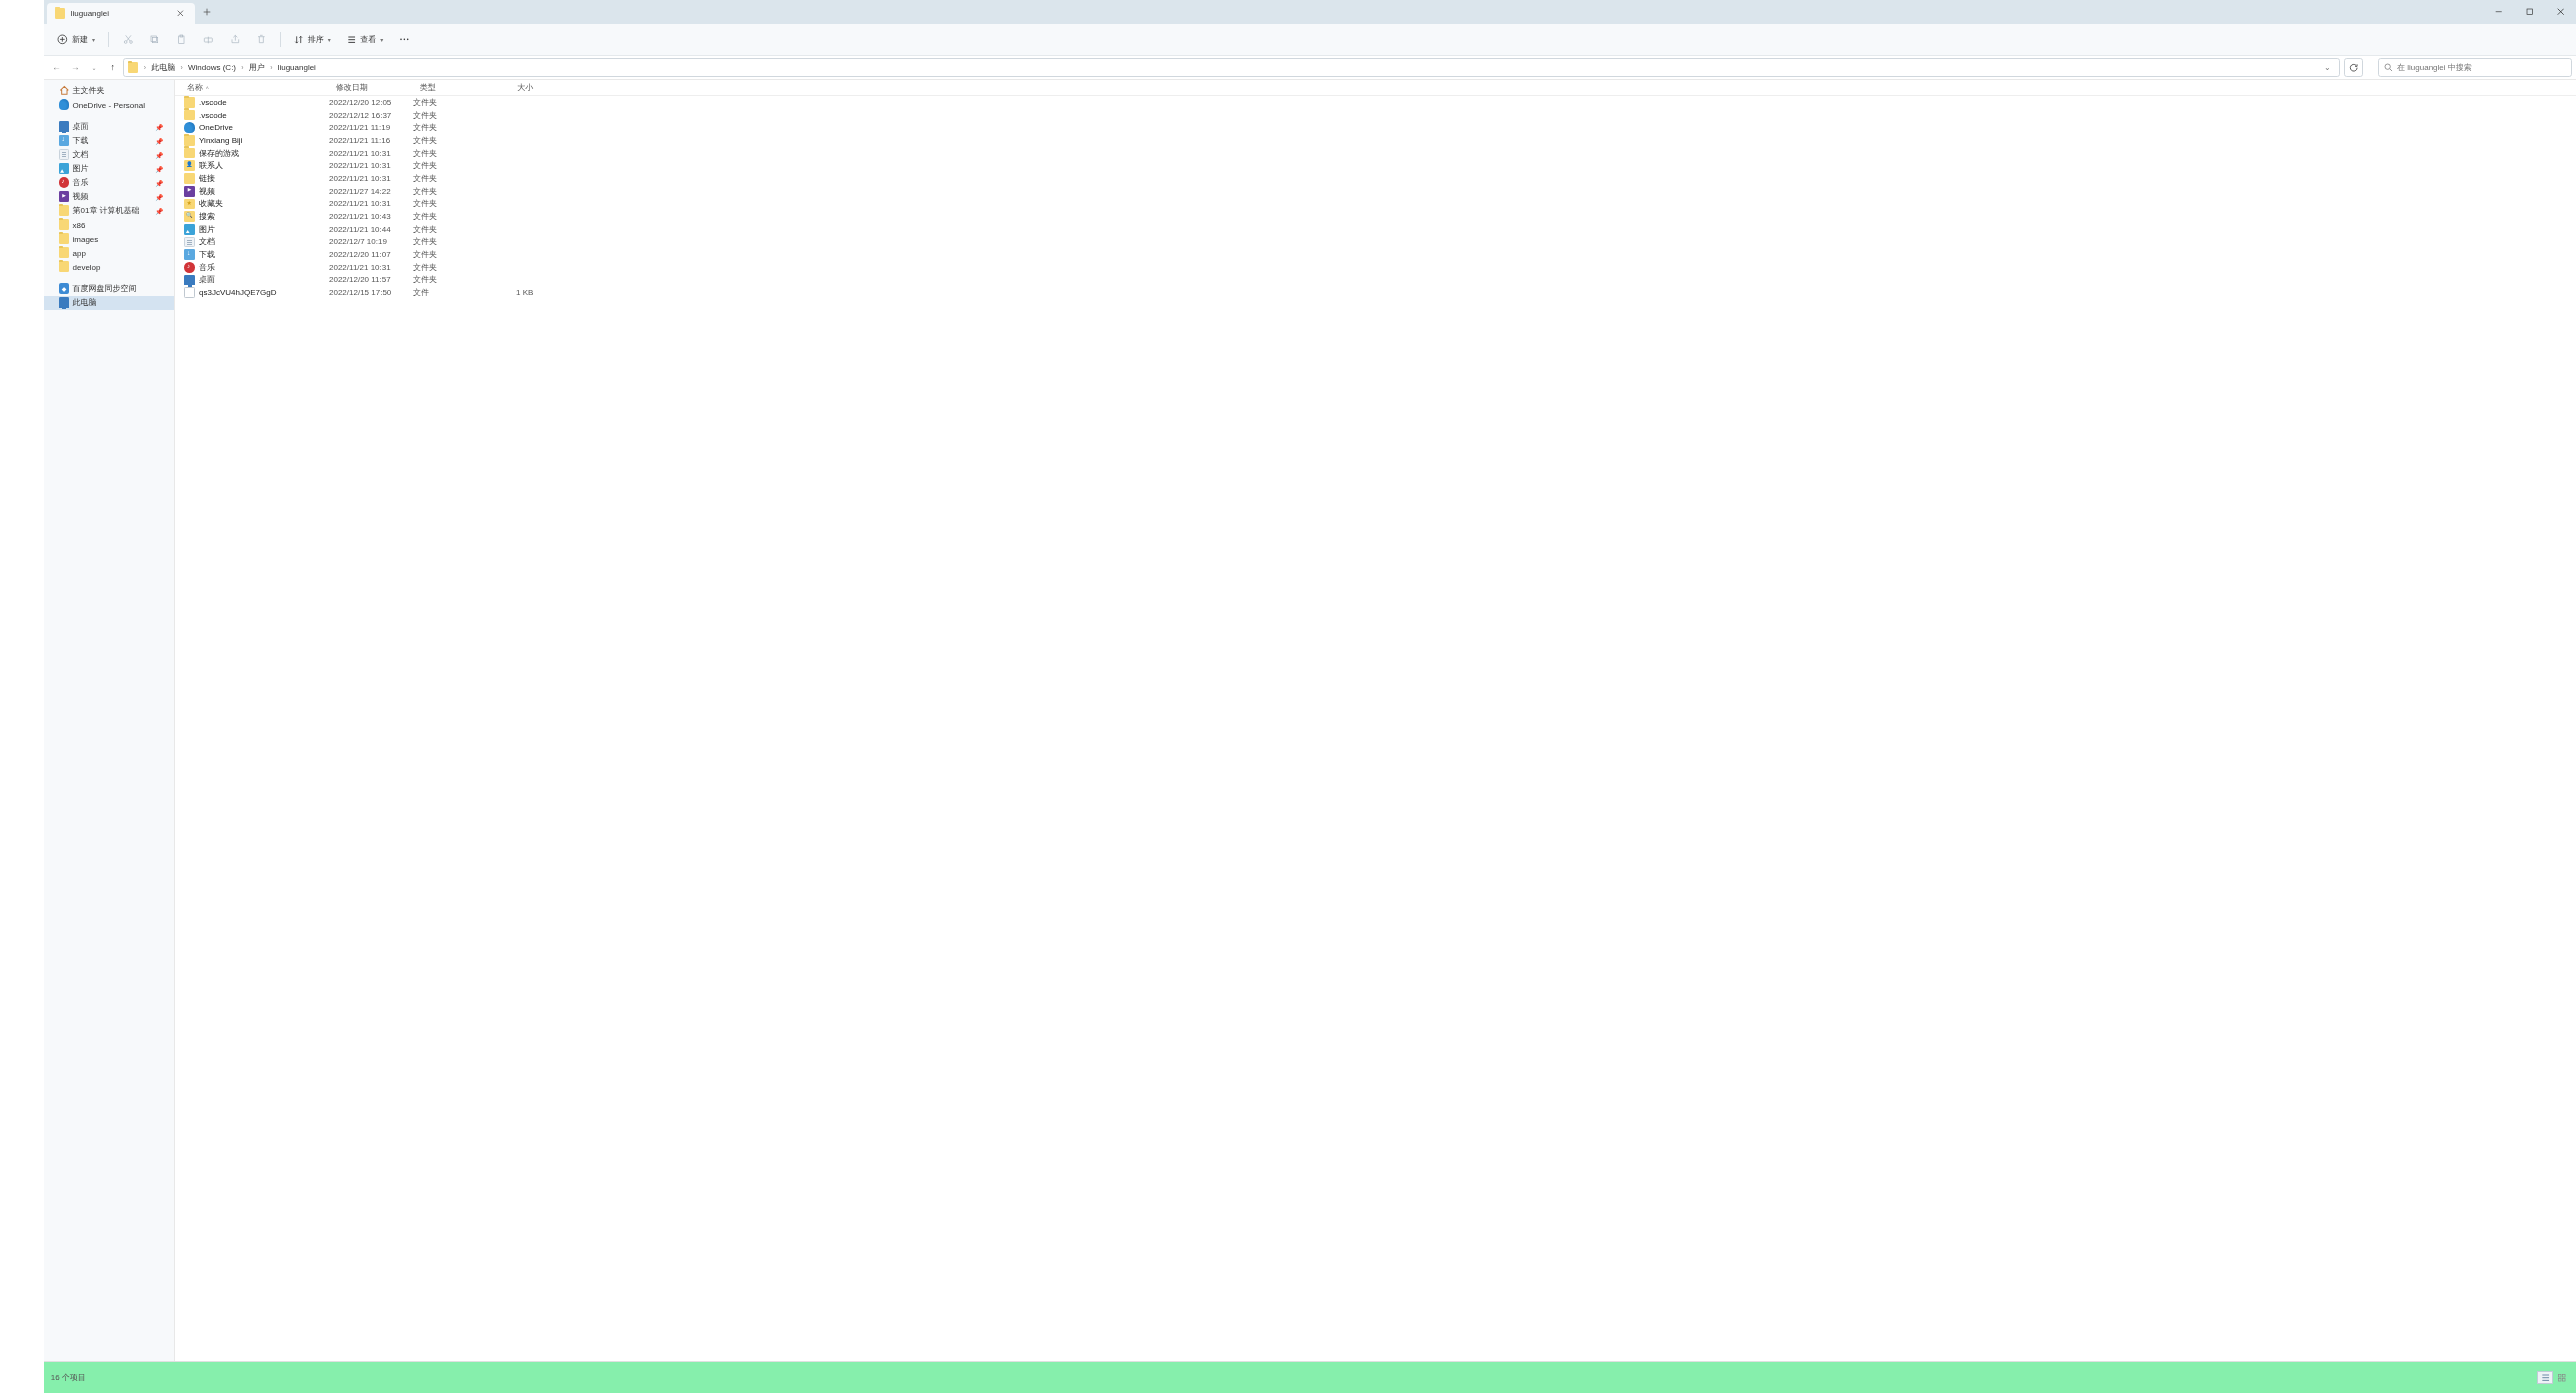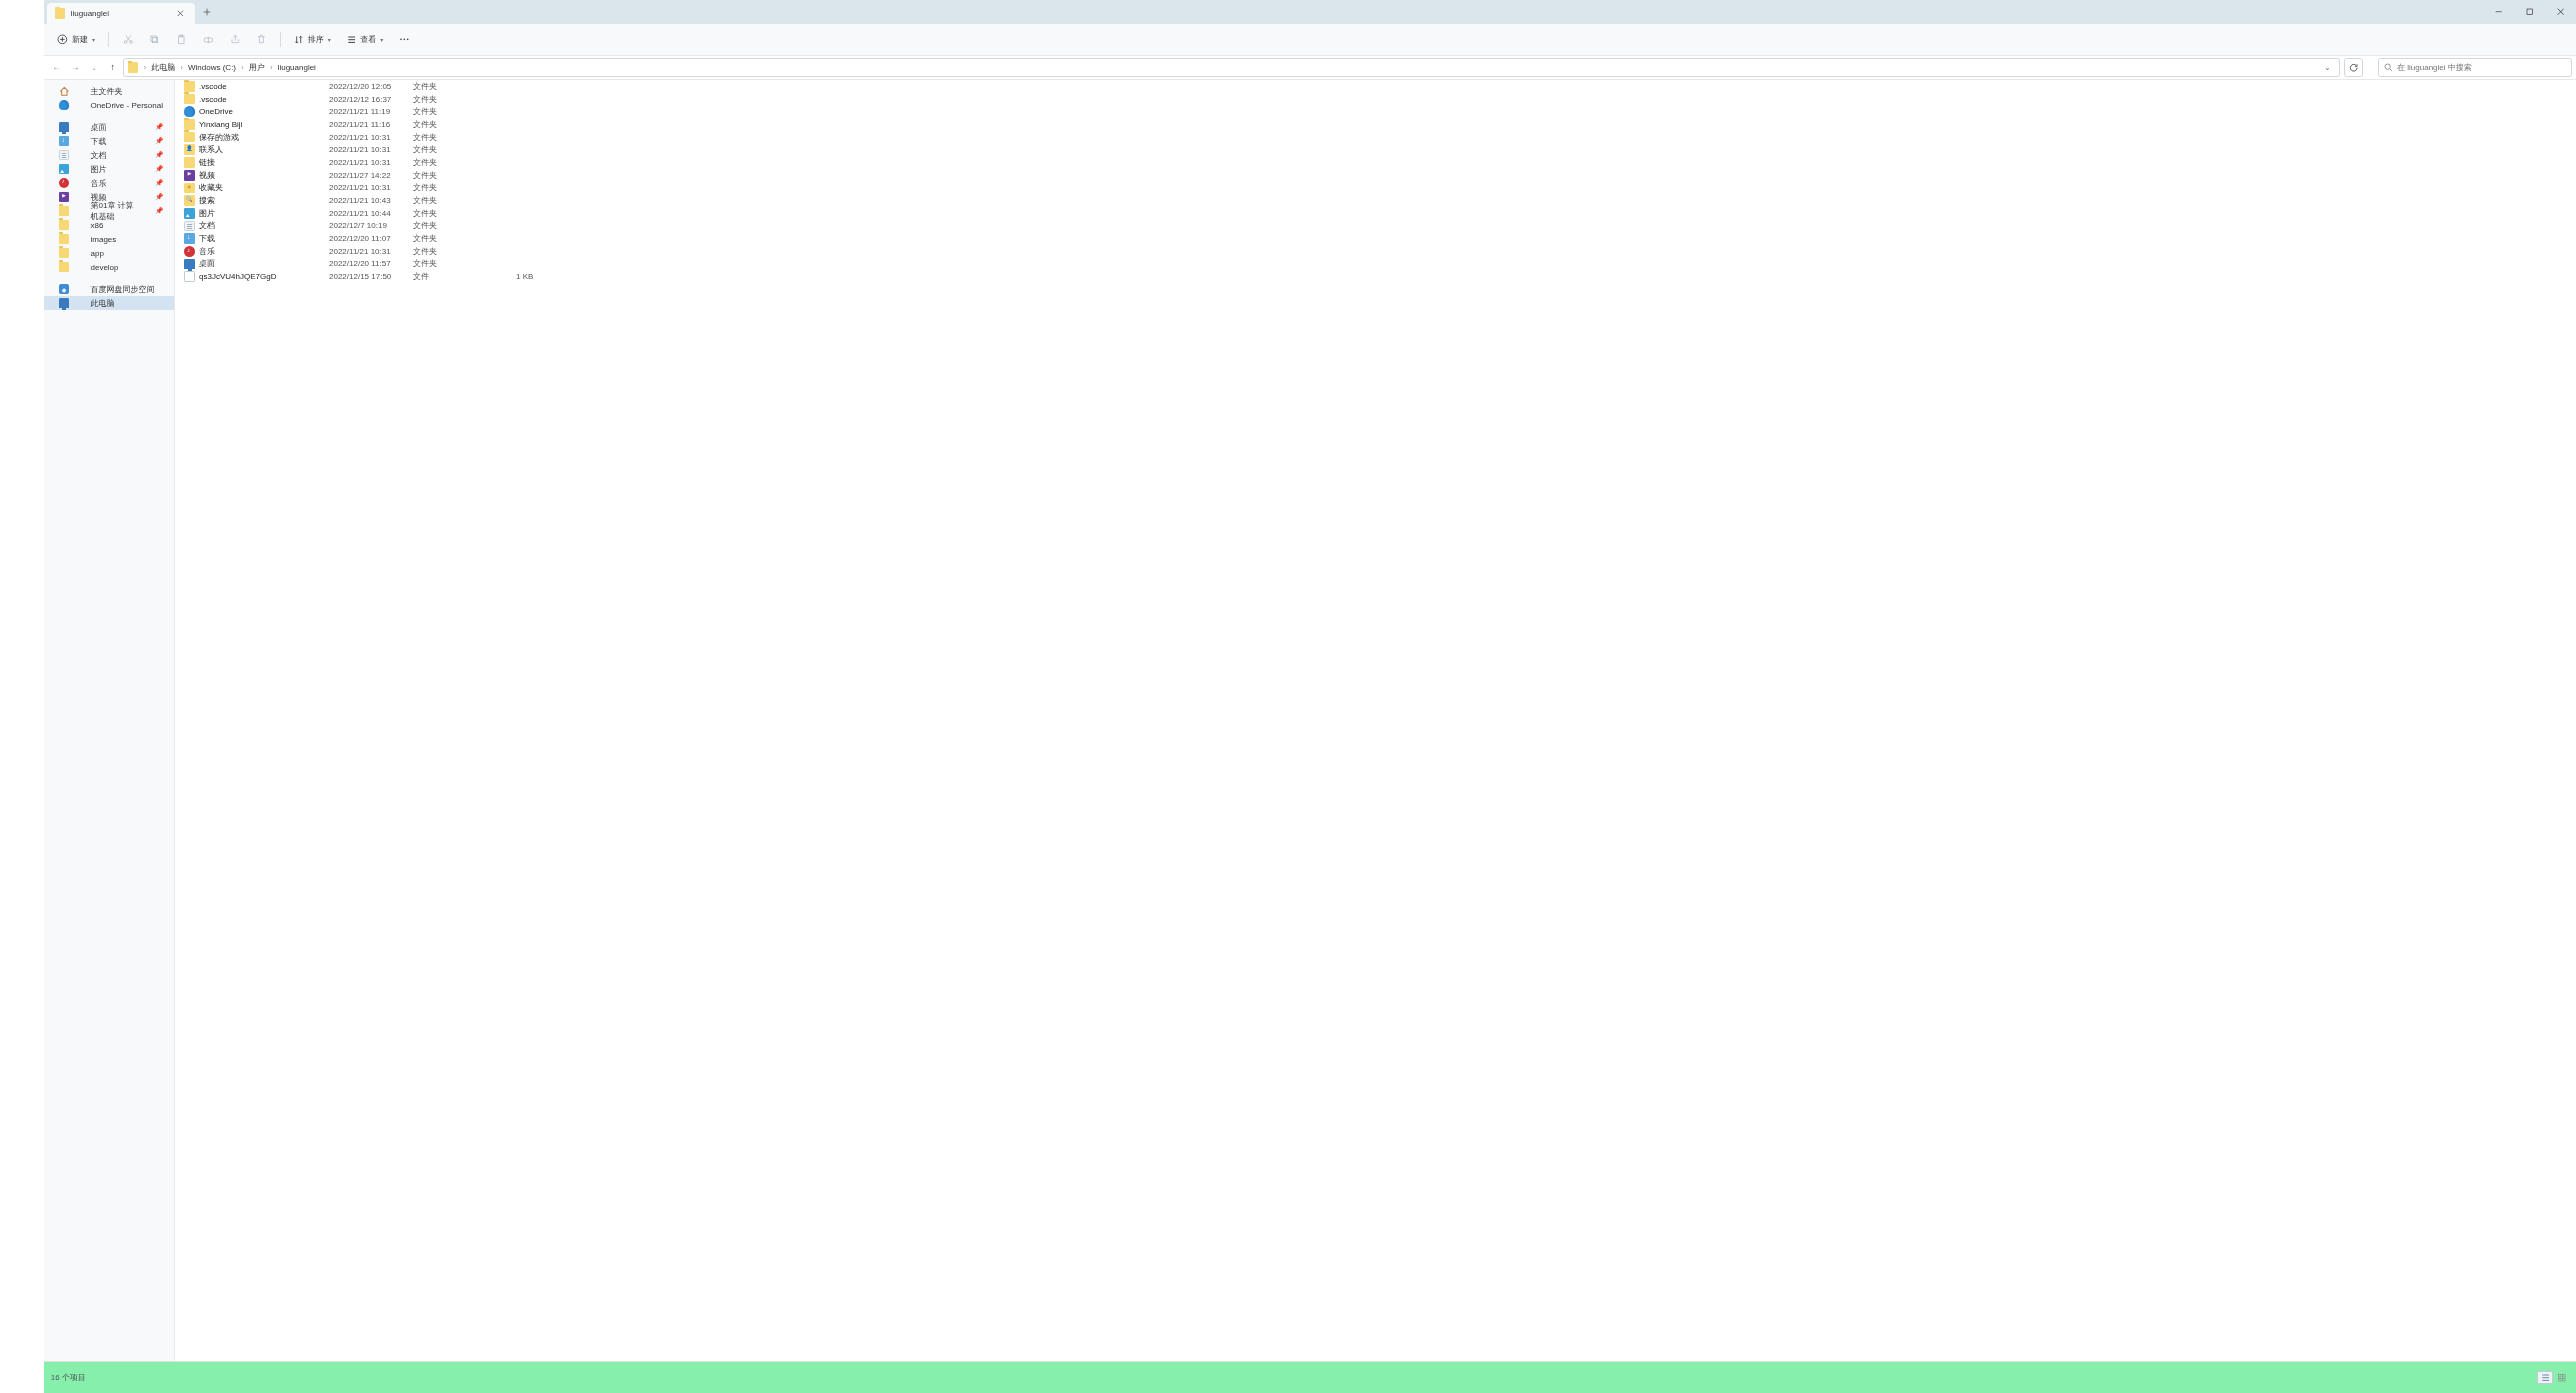--- a/index.html
+++ b/index.html
@@ -39,21 +39,21 @@
 .refresh { width:19px; height:19px; display:flex; align-items:center; justify-content:center; color:#555; cursor:pointer; border:0.7px solid #d0d7dd; border-radius:2.7px; margin-left:2.7px; }
 .searchbox { width:194px; height:19px; border:0.7px solid #d0d7dd; border-radius:2.7px; display:flex; align-items:center; padding:0 5.4px; margin-left:14px; gap:4px; }
 .searchbox input { border:none; outline:none; flex:1; font-size:8px; background:transparent; }
 .search-icon { color:#888; font-size:8.7px; }
 
 
 .body { flex:1; display:flex; min-height:0; }
 
 
 .sidebar { width:131px; background:#f7f9fb; border-right:0.7px solid #e8e8e8; overflow-y:auto; padding:4px 0; }
-.navitem { display:flex; align-items:center; gap:21px; padding:2px 6.7px 2px 14.8px; cursor:pointer; font-size:8px; color:#333; height:14px; }
+.navitem { display:flex; align-items:flex-end; gap:3px; padding:2px 6.7px 2px 14.8px; cursor:pointer; font-size:8px; color:#333; height:14px; }
 .navitem.selected { background:#d4e3f1; }
 .navitem .pin { margin-left:auto; color:#949494; font-size:6.7px; margin-right:4px; }
 .navgap { height:8px; }
 .nicon { width:10.7px; height:10.7px; flex-shrink:0; display:inline-flex; align-items:center; justify-content:center; font-size:8px; }
 
 
 .filelist { flex:1; display:flex; flex-direction:column; background:#fff; }
 .colheader { display:flex; align-items:center; height:16px; border-bottom:0.7px solid #eee; font-size:8px; color:#555; user-select:none; }
 .colheader .col { padding:0 6.7px; cursor:pointer; display:flex; align-items:center; gap:2.7px; }
 .col-name { width:154px; padding-left:12px !important; }
@@ -350,20 +350,35 @@
       </div>
       <div class="navitem selected">
         <span class="nicon">
             <span class="ficon desktop"></span>
           </span>
         <span>此电脑</span>
       </div>
     </div>
 
     <div class="filelist">
+      <div class="colheader">
+        <div class="col col-name">
+          <span>名称</span>
+          <span class="sort-ind">˄</span>
+        </div>
+        <div class="col col-date">
+            <span>修改日期</span>
+          </div>
+        <div class="col col-type">
+            <span>类型</span>
+          </div>
+        <div class="col col-size">
+            <span>大小</span>
+          </div>
+      </div>
       <div class="files" id="file-rows">
           <div class="row">
             <div class="cname">
               <span class="ficon folder"></span>
               <span>.vscode</span>
             </div>
     <div class="cdate">2022/12/20 12:05</div>
     <div class="ctype">文件夹</div>
     <div class="csize"></div>
           </div>

